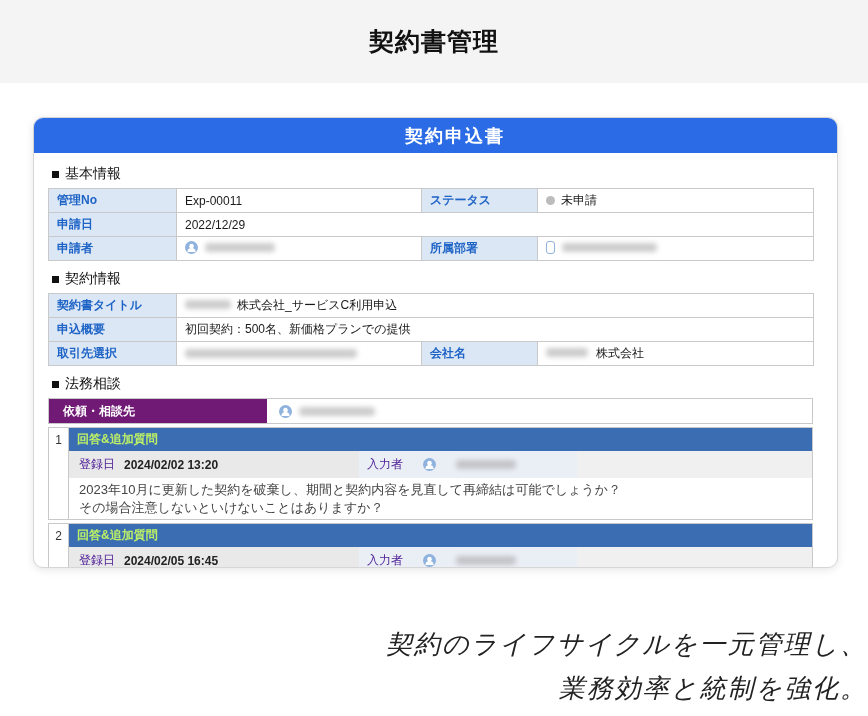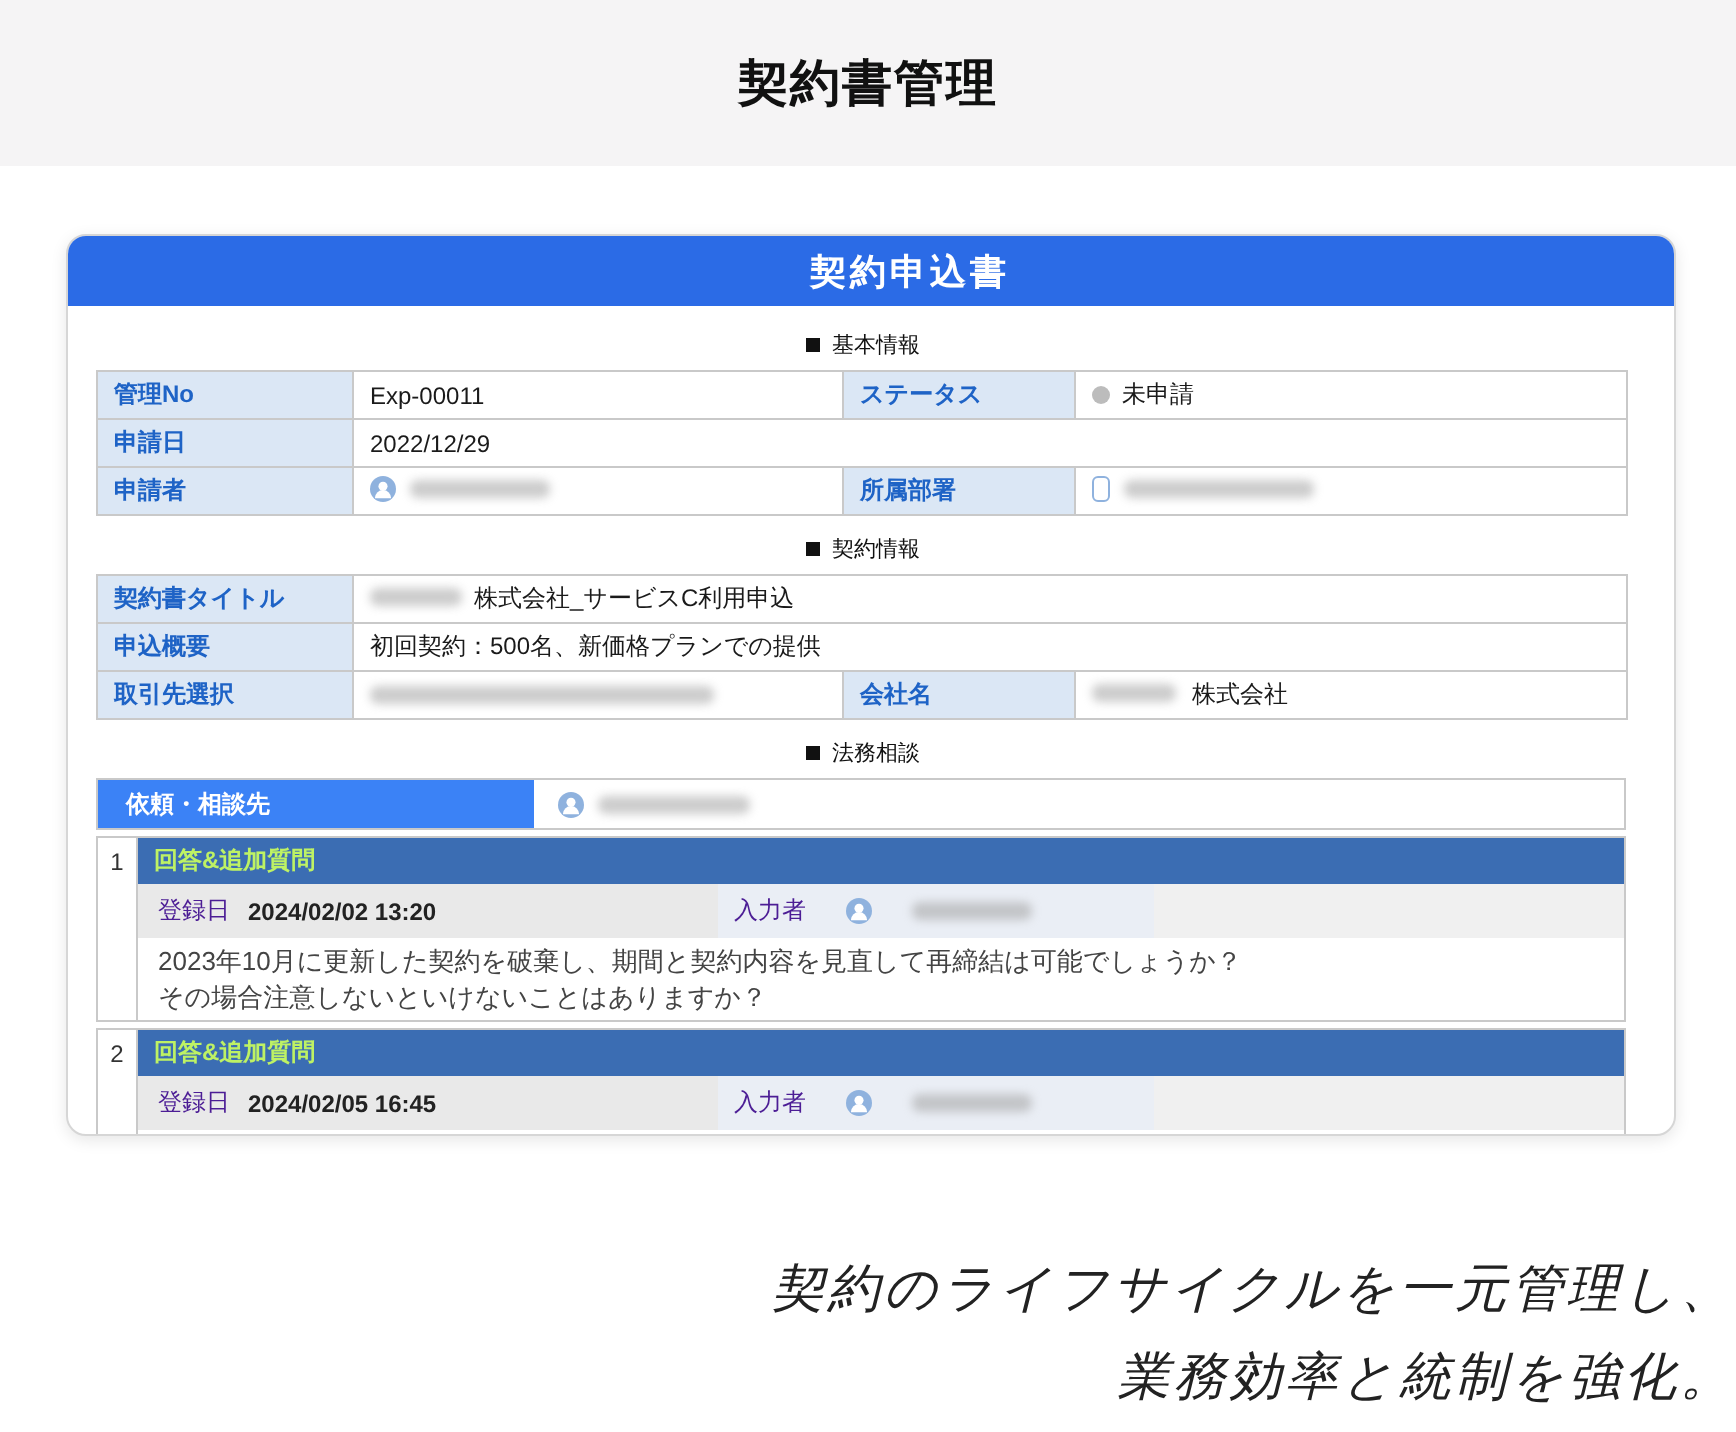--- a/index.html
+++ b/index.html
@@ -26,39 +26,39 @@
     box-shadow:0 2px 8px rgba(0,0,0,0.10);
     overflow:hidden;
   }
   .card-header {
     height:35px; background:#2b6be6;
     display:flex; align-items:center; justify-content:center;padding-left:39px;
   }
   .card-title { color:#fff; font-size:18px; font-weight:700; letter-spacing:2px; }
   .card-body { padding:12px 26px 0 14px; }
 
-  .sec-label { display:flex; align-items:center; font-size:11px; color:#111; margin:0 0 5px 4px;justify-content:center; }
+  .sec-label { display:flex; align-items:center; font-size:14px; color:#111; margin:0 0 5px 4px; }
   .sec-label .sq { width:7px; height:7px; background:#111; display:inline-block; margin-right:6px; }
   .sec-label.later { margin-top:9px; }
 
   table.form-tbl { width:765px; border-collapse:collapse; table-layout:fixed; font-size:12px; }
   table.form-tbl td { border:1px solid #c9c9c9; height:24px; padding:0 8px; vertical-align:middle; }
   td.lbl { background:#dbe7f5; color:#1e63c6; font-weight:700; }
   td.val { background:#fff; color:#1a1a1a; }
 
   .dot { display:inline-block; width:9px; height:9px; border-radius:50%; background:#bcbcbc; margin-right:6px; vertical-align:-1px; }
 
   .chip { display:inline-flex; align-items:center; gap:7px; }
   .avatar-icon { display:inline-flex; width:13px; height:13px; }
   .dept-icon { display:inline-block; width:9px; height:13px; border:1.6px solid #8fb2de; border-radius:3px; }
   .redacted { display:inline-block; height:9px; border-radius:4px; background:#a3a3a3; opacity:.55; filter:blur(2.5px); }
 
   .consult-row { display:flex; width:765px; border:1px solid #c9c9c9; height:26px; }
   .consult-lbl {
-    width:218px; background:#3b82f6; color:#fff; font-size:12px; font-weight:700;
+    width:218px; background:#701a75; color:#fff; font-size:12px; font-weight:700;
     display:flex; align-items:center; padding-left:14px;
   }
   .consult-val { flex:1; display:flex; align-items:center; padding-left:12px; background:#fff; }
 
   .qa-block { display:flex; width:765px; border:1px solid #c9c9c9; margin-top:3px; }
   .qa-num {
     width:20px; background:#fff; border-right:1px solid #c9c9c9;
     font-size:12px; color:#333; text-align:center; padding-top:5px;
   }
   .qa-main { flex:1; min-width:0; }

